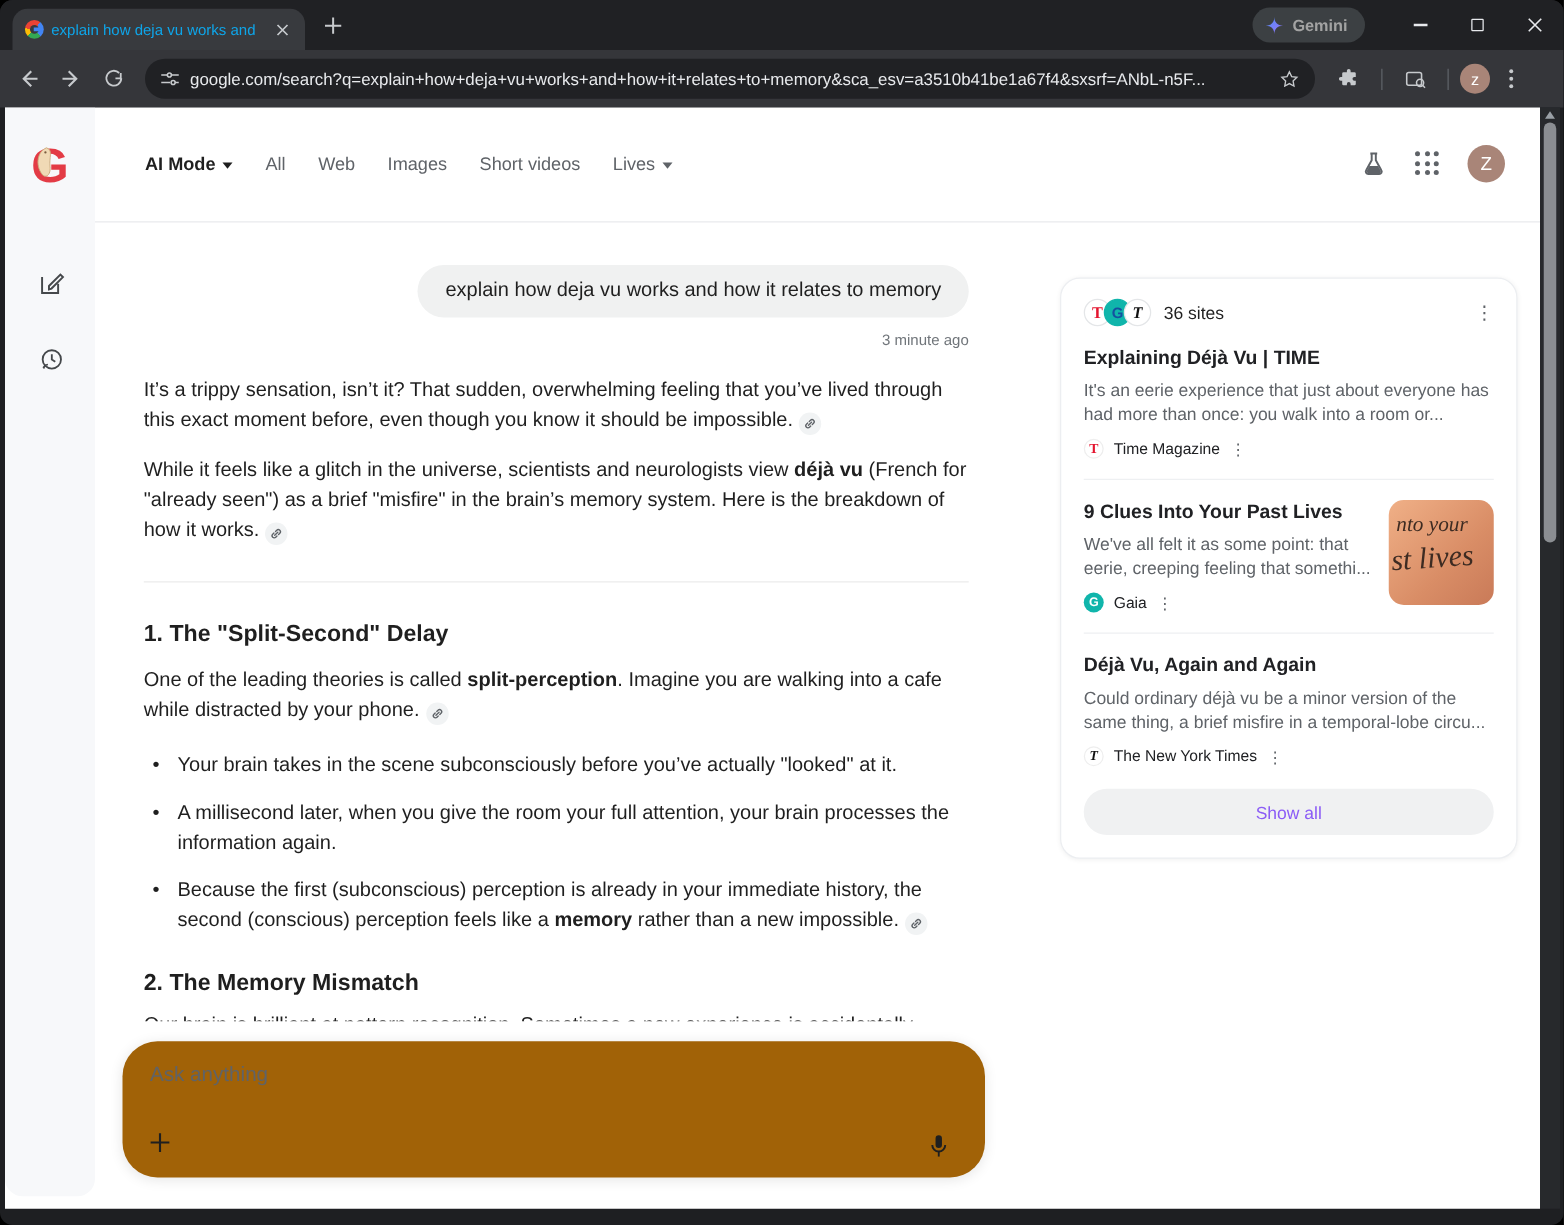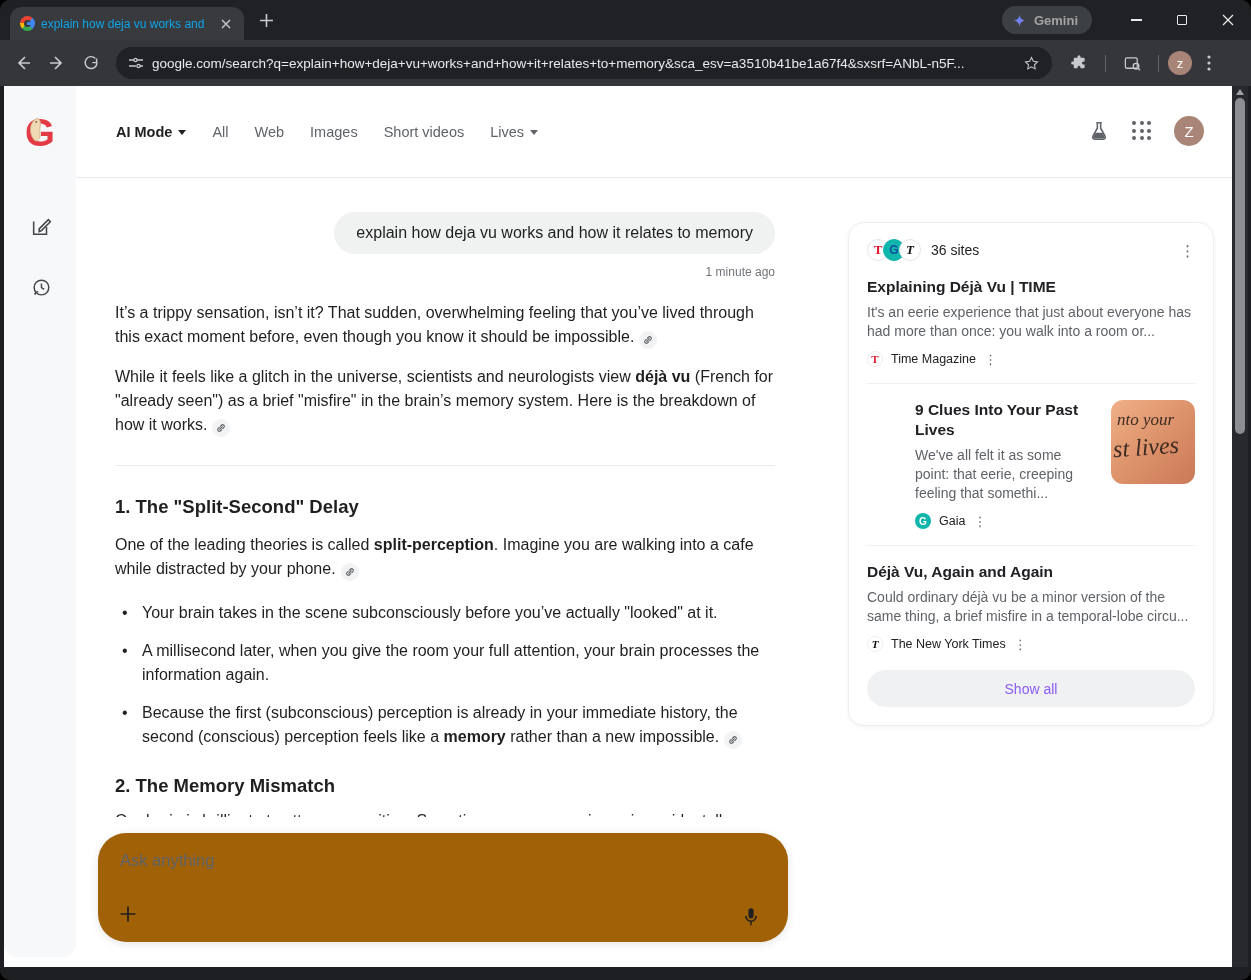--- a/index.html
+++ b/index.html
@@ -81,21 +81,21 @@
   .favstack{display:flex;}
   .fav{width:22px;height:22px;border-radius:50%;border:1px solid #e4e6e8;background:#fff;display:flex;align-items:center;justify-content:center;font-size:13px;}
   .fav + .fav{margin-left:-6px;}
   .fav.time{color:#e4142e;font-family:"Liberation Serif",serif;font-weight:bold;}
   .fav.gaia{background:#10b5ab;border-color:#10b5ab;color:#1450a0;font-weight:bold;font-size:12px;}
   .fav.nyt{color:#111;font-family:"Liberation Serif",serif;font-weight:bold;font-style:italic;}
   .sites-label{margin-left:10px;font-size:14px;color:#1f1f1f;}
   .kebab{color:#5f6368;font-size:15px;line-height:1;letter-spacing:0;}
   .panel-head .kebab{margin-left:auto;}
   .card{margin-top:16px;}
-  .card-flex{display:flex;gap:12px;margin-left:48px;}
+  .card-flex{display:flex;gap:12px;}
   .card-title{font-size:15.5px;font-weight:bold;color:#202124;line-height:20px;}
   .card-snippet{margin-top:6px;font-size:14px;line-height:19px;color:#5f6368;}
   .srcrow{margin-top:10px;display:flex;align-items:center;gap:8px;}
   .srcrow .mini{width:16px;height:16px;border-radius:50%;display:flex;align-items:center;justify-content:center;font-size:11px;}
   .mini.time{color:#e4142e;font-family:"Liberation Serif",serif;font-weight:bold;border:1px solid #eee;}
   .mini.gaia{background:#10b5ab;color:#fff;font-weight:bold;font-size:10px;}
   .mini.nyt{color:#111;font-family:"Liberation Serif",serif;font-weight:bold;font-style:italic;border:1px solid #eee;}
   .srcname{font-size:12.5px;color:#202124;}
   .srcrow .kebab{font-size:13px;}
   .card-divider{height:1px;background:#eef0f2;margin-top:16px;}
@@ -288,21 +288,21 @@
           <i></i>
       </span>
       <span class="pg-avatar">Z</span>
     </div>
     <div class="navdivider"></div>
 
     <div class="content">
       <div class="bubble-row">
         <div class="bubble">explain how deja vu works and how it relates to memory</div>
       </div>
-      <div class="timestamp">1 minute ago</div>
+      <div class="timestamp">3 minute ago</div>
 
       <p class="para"><span>It’s a trippy sensation, isn’t it? That sudden, overwhelming feeling that you’ve lived through this exact moment before, even though you know it should be impossible.</span><span class="chip">
             <svg width="10" height="10" viewBox="0 0 12 12">
               <g stroke="#5f6368" stroke-width="1.3" fill="none" stroke-linecap="round">
                 <path d="M4.5 7.5 L7.5 4.5"></path>
                 <path d="M3.8 5.2 l-1.2 1.2 a2.05 2.05 0 0 0 2.9 2.9 l1.2-1.2"></path>
                 <path d="M8.2 6.8 l1.2-1.2 a2.05 2.05 0 0 0 -2.9-2.9 L5.3 3.9"></path>
               </g>
             </svg>
           </span></p>

